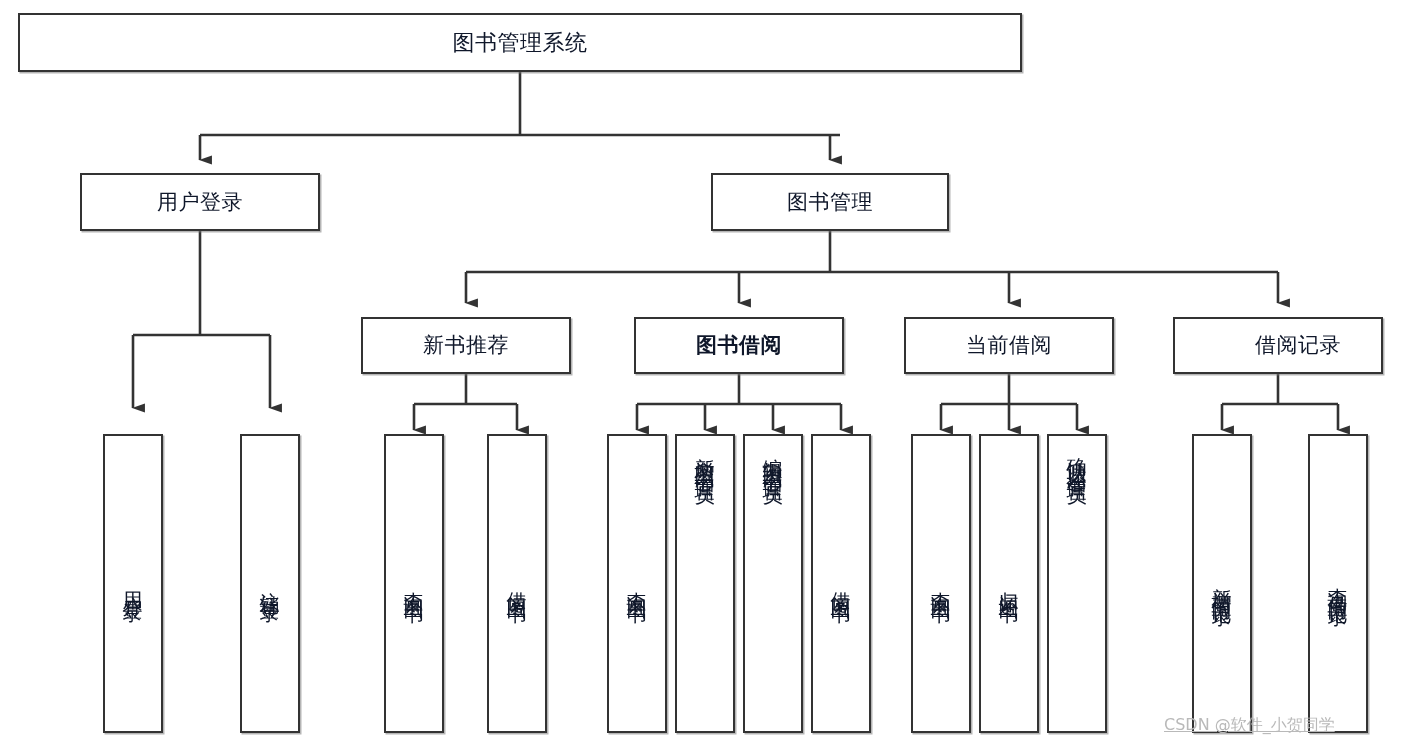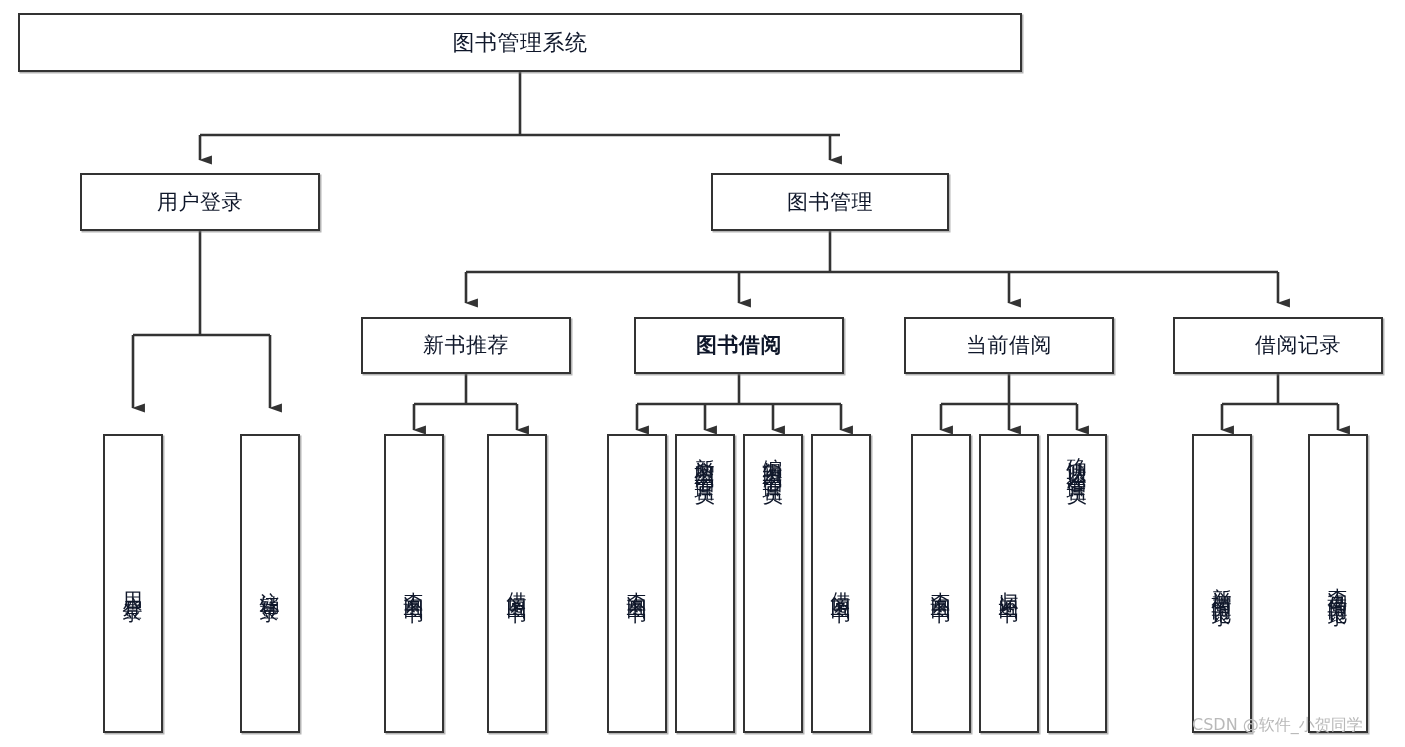--- a/index.html
+++ b/index.html
@@ -202,15 +202,15 @@
   </div>
 
   <div class="node vert mid" style="left:1192px; top:434px; width:60px; height:299px;">
     <span class="label">新增借阅记录</span>
   </div>
 
   <div class="node vert mid" style="left:1308px; top:434px; width:60px; height:299px;">
     <span class="label">查询借阅记录</span>
   </div>
 
-  <div class="watermark" style="left:1192px; top:715px;">CSDN @软件_小贺同学</div>
+  <div class="watermark" style="left:1164px; top:715px;text-decoration:underline;">CSDN @软件_小贺同学</div>
 
 </div>
 
 </body></html>

